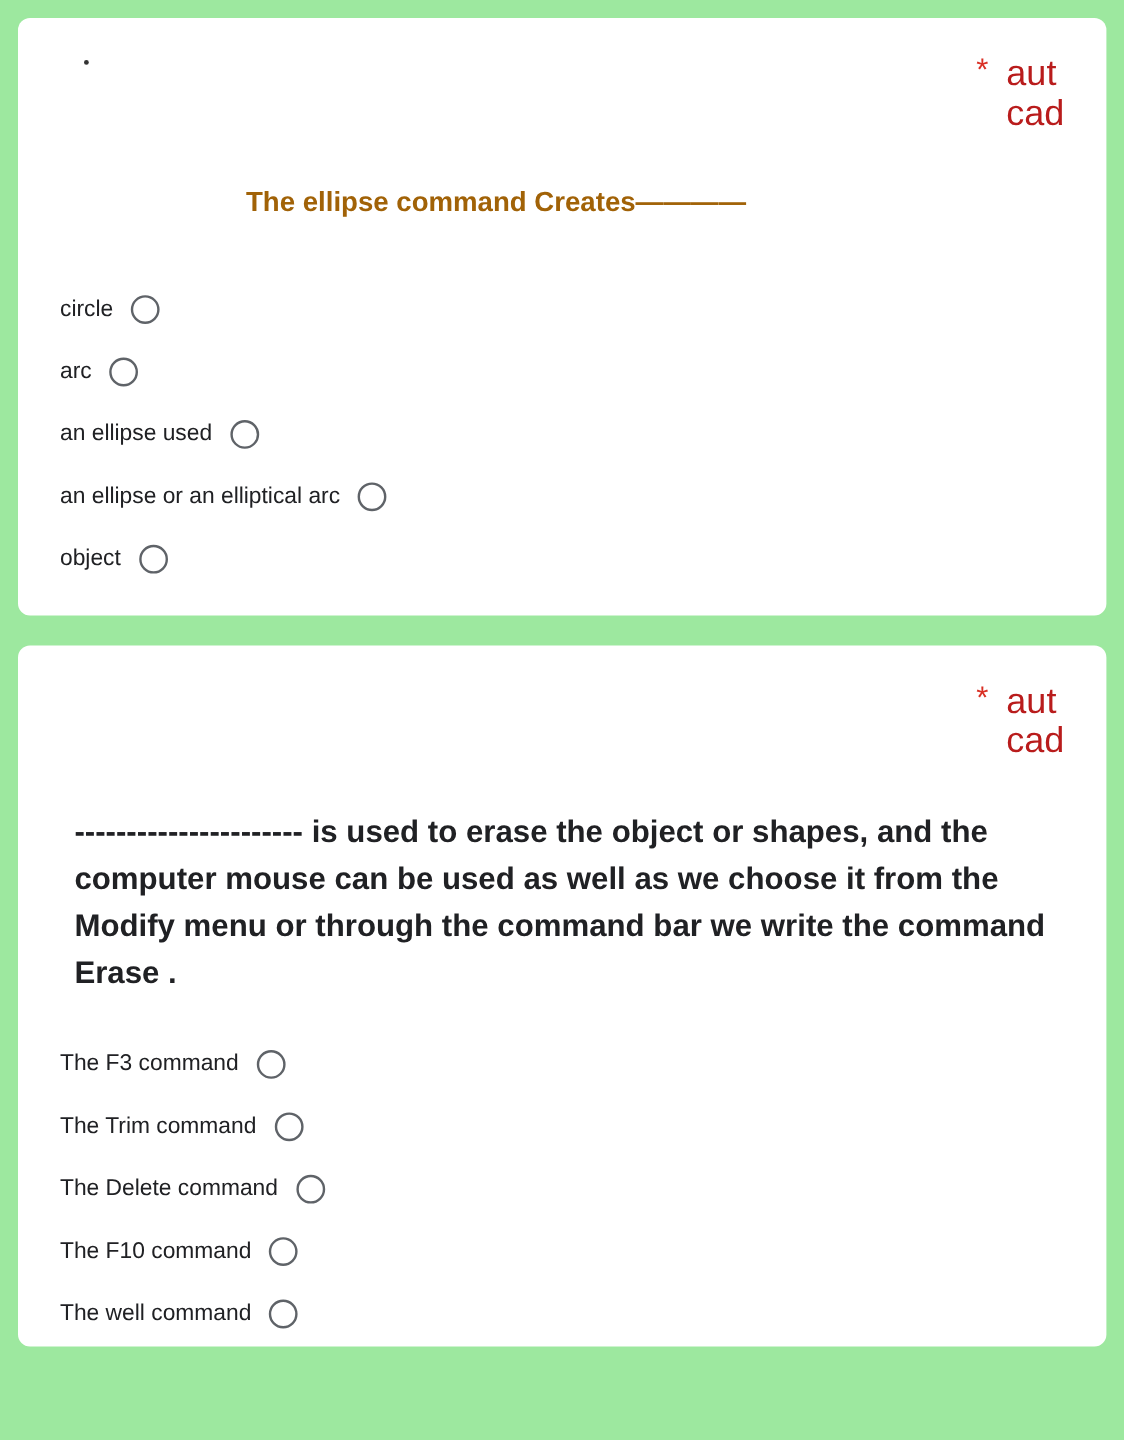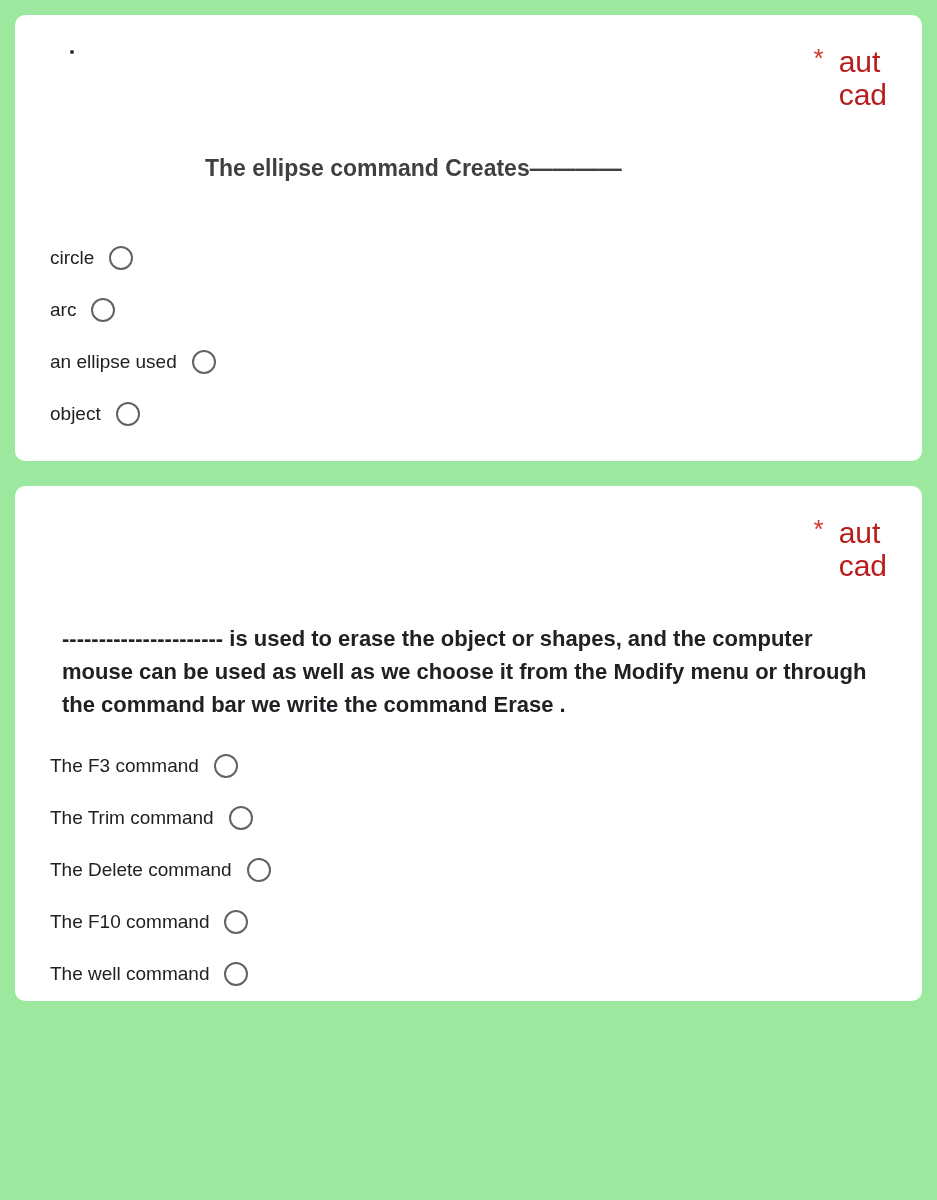--- a/index.html
+++ b/index.html
@@ -34,30 +34,30 @@
     }
     .category-label {
       font-size: 30px;
       color: #b91c1c;
       line-height: 1.1;
       text-align: left;
     }
     .question-text {
       font-size: 23px;
       font-weight: bold;
-      color: #404040;
+      color: #a16207;
       margin-bottom: 60px;
       line-height: 1.5;
       padding-left: 155px;
     }
     .question-text-2 {
-      font-size: 22px;
+      font-size: 26px;
       font-weight: bold;
       color: #202124;
-      margin-bottom: 33px;
+      margin-bottom: 45px;
       line-height: 1.5;
       padding-left: 12px;
     }
     .options-container {
       display: flex;
       flex-direction: column;
       gap: 28px;
       align-items: flex-start;
       padding-right: 5px;
     }
@@ -111,20 +111,24 @@
       </div>
       <div class="option-row">
         <span class="option-label">arc</span>
         <span class="radio-circle"></span>
       </div>
       <div class="option-row">
         <span class="option-label">an ellipse used</span>
         <span class="radio-circle"></span>
       </div>
       <div class="option-row">
+        <span class="option-label">an ellipse or an elliptical arc</span>
+        <span class="radio-circle"></span>
+      </div>
+      <div class="option-row">
         <span class="option-label">object</span>
         <span class="radio-circle"></span>
       </div>
     </div>
   </div>
 
   <div class="card" style="padding-bottom:15px;margin-bottom:0;">
     <div class="header-row">
       <span class="required-star">*</span>
       <div class="category-label">

